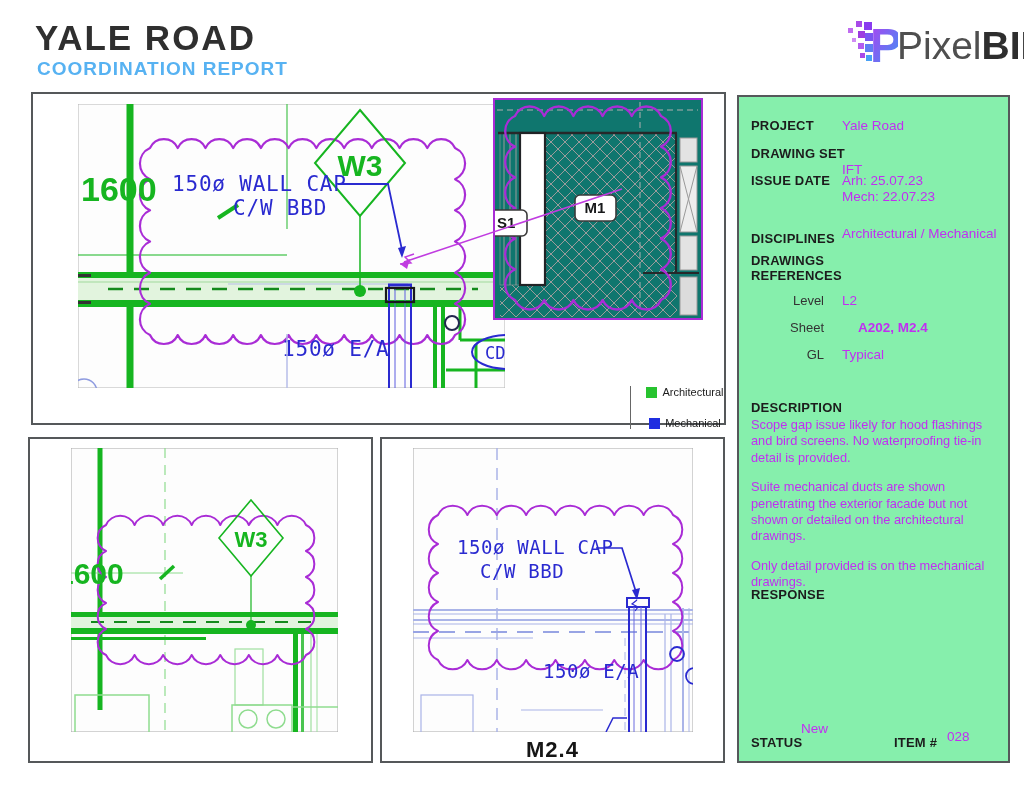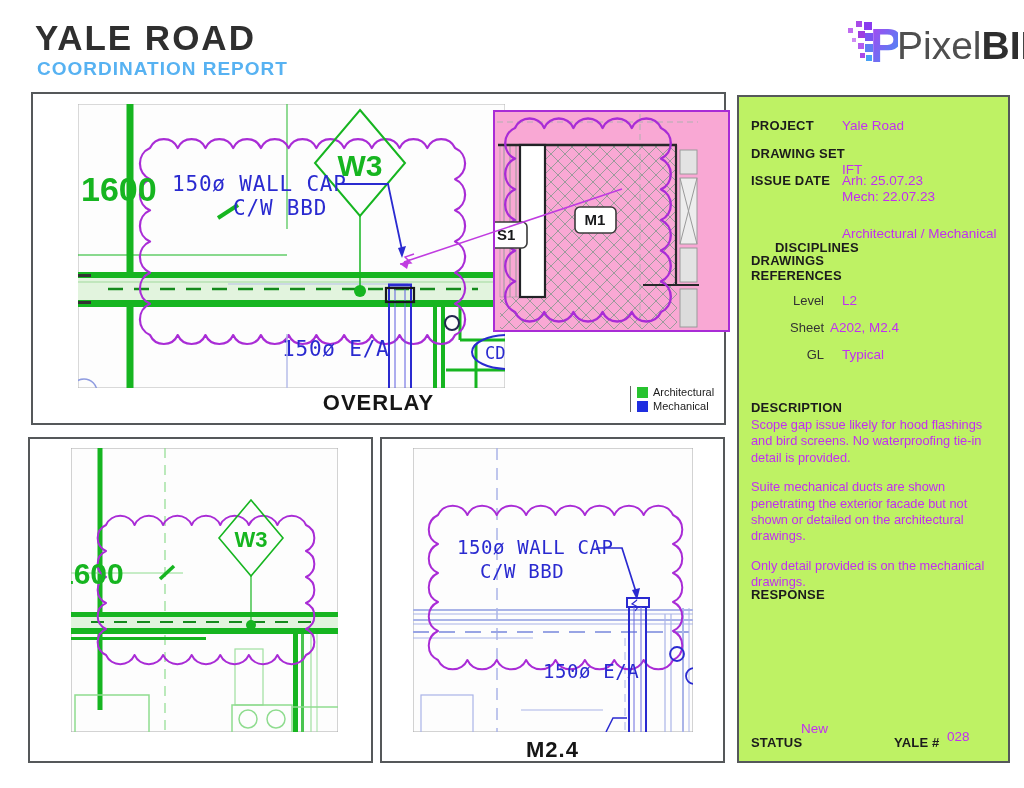--- a/index.html
+++ b/index.html
@@ -8,29 +8,29 @@
   .abs{position:absolute;}
   
   #title{left:35px;top:18px;font-size:35px;font-weight:700;letter-spacing:2px;color:#2f2f2f;}
   #subtitle{left:37px;top:58px;font-size:19px;font-weight:700;letter-spacing:1px;color:#57b2f2;}
   
   .panel{position:absolute;border:2px solid #55585a;background:#ffffff;box-sizing:border-box;}
   #overlay-panel{left:31px;top:92px;width:695px;height:333px;}
   #a204-panel{left:28px;top:437px;width:345px;height:326px;}
   #m24-panel{left:380px;top:437px;width:345px;height:326px;}
   #sidebar{left:737px;top:95px;width:273px;height:668px;border:2px solid #55585a;position:absolute;
-           background:#bef264;box-sizing:border-box;}
+           background:#86efac;box-sizing:border-box;}
   .panel-label{position:absolute;left:0;right:0;text-align:center;font-weight:700;color:#161616;
                font-size:22px;letter-spacing:1px;}
   svg{overflow:hidden;display:block;}
   .cad-blue{font-family:"DejaVu Sans Mono",monospace;fill:#2a2ad0;}
   .cad-green{font-family:"Liberation Sans",sans-serif;font-weight:700;fill:#16b520;}
   
   #legend{left:597px;top:292px;width:96px;border-left:1.5px solid #666;padding-left:6px;
-          display:flex;flex-direction:column;gap:2px;}
+          display:flex;flex-direction:column;gap:19px;align-items:center;}
   .legend-row{display:flex;align-items:center;gap:5px;font-size:11px;color:#1c1c1c;}
   
   .sb-label{position:absolute;font-size:13px;font-weight:700;color:#1c1c1c;letter-spacing:0.2px;}
   .sb-value{position:absolute;font-size:13.5px;color:#c12ef2;}
   .sb-ref-label{position:absolute;font-size:13px;color:#333;width:73px;text-align:right;left:12px;}
   .sb-para{font-size:12.8px;color:#c12ef2;line-height:1.28;margin:0 0 13px 0;}
   
   #logo{left:840px;top:12px;width:175px;height:60px;}
   #logo-text{position:absolute;left:57px;top:12px;font-size:39px;color:#4f4f4f;}
   #logo-text b{color:#2e2e2e;font-weight:700;}
@@ -120,22 +120,22 @@
 
       <text x="204" y="252" class="cad-blue" font-size="21" letter-spacing="0.8">150ø E/A</text>
 
       <circle cx="374" cy="219" r="7" fill="none" stroke="#23264f" stroke-width="2"></circle>
       <ellipse cx="430" cy="248" rx="36" ry="17" fill="none" stroke="#2a2ad0" stroke-width="2"></ellipse>
       <text x="407" y="255" class="cad-blue" font-size="17">CD-</text>
       <line x1="209" y1="230" x2="209" y2="284" stroke="#b6bde8" stroke-width="1.5"></line>
       <circle cx="6" cy="288" r="13" fill="none" stroke="#8f9ce0" stroke-width="1.5"></circle>
     </svg>
 
-    <div class="abs" style="left:460px;top:16px;width:237px;height:222px;border:2.5px solid #a92cd6;
-         box-sizing:border-box;background:#f9a8d4;z-index:2;">
+    <div class="abs" style="left:460px;top:4px;width:210px;height:222px;border:2.5px solid #a92cd6;
+         box-sizing:border-box;background:#0f766e;z-index:2;">
       <svg width="205" height="217">
         <defs>
           <pattern id="xh" width="14" height="14" patternUnits="userSpaceOnUse">
             <path d="M0,14 L14,0 M0,0 L14,14" stroke="#9b9b9b" stroke-width="1" fill="none"></path>
           </pattern>
           <pattern id="vs" width="6" height="6" patternUnits="userSpaceOnUse">
             <path d="M3,0 L3,6" stroke="#9a9a9a" stroke-width="1"></path>
           </pattern>
         </defs>
         <line x1="2" y1="10" x2="203" y2="10" stroke="#b0b0b0" stroke-width="1" stroke-dasharray="6,4"></line>
@@ -163,21 +163,20 @@
         <text x="2" y="128" font-size="15" font-weight="700" fill="#17181a" font-family="Liberation Sans, sans-serif">S1</text>
       </svg>
     </div>
 
     <svg class="abs" style="left:0;top:0;z-index:5;pointer-events:none;" width="695" height="333">
       <line x1="589" y1="95" x2="371" y2="168" stroke="#c03ce0" stroke-width="1.6"></line>
       <polyline points="381,160 372,163 378,169 367,170" fill="none" stroke="#c03ce0" stroke-width="1.4"></polyline>
       <polygon points="367,170 377,165 374,175" fill="#c03ce0"></polygon>
     </svg>
 
-    <div class="panel-label" style="top:296px;">OVERLAY</div>
     <div class="abs" id="legend">
       <div class="legend-row">
         <svg width="11" height="11">
           <rect width="11" height="11" fill="#27c32f"></rect>
         </svg>
         <span>Architectural</span>
       </div>
       <div class="legend-row">
         <svg width="11" height="11">
           <rect width="11" height="11" fill="#1f2ee0"></rect>
@@ -276,41 +275,41 @@
     <div class="sb-label" style="left:12px;top:21px;">PROJECT</div>
     <div class="sb-value" style="left:103px;top:21px;">Yale Road</div>
 
     <div class="sb-label" style="left:12px;top:49px;">DRAWING SET</div>
     <div class="sb-value" style="left:103px;top:49px;margin-top:16px;">IFT</div>
 
     <div class="sb-label" style="left:12px;top:76px;">ISSUE DATE</div>
     <div class="sb-value" style="left:103px;top:76px;">Arh: 25.07.23</div>
     <div class="sb-value" style="left:103px;top:92px;">Mech: 22.07.23</div>
 
-    <div class="sb-label" style="left:12px;top:143px;margin-left:24px;">DISCIPLINES</div>
+    <div class="sb-label" style="left:12px;top:134px;">DISCIPLINES</div>
     <div class="sb-value" style="left:103px;top:129px;">Architectural / Mechanical</div>
 
     <div class="sb-label" style="left:12px;top:156px;">DRAWINGS</div>
     <div class="sb-label" style="left:12px;top:171px;text-align:right;">REFERENCES</div>
 
     <div class="sb-ref-label" style="top:196px;">Level</div>
     <div class="sb-value" style="left:103px;top:196px;">L2</div>
     <div class="sb-ref-label" style="top:223px;">Sheet</div>
-    <div class="sb-value" style="left:91px;top:223px;">A202, M2.4</div>
+    <div class="sb-value" style="left:119px;top:223px;font-weight:bold;">A202, M2.4</div>
     <div class="sb-ref-label" style="top:250px;">GL</div>
     <div class="sb-value" style="left:103px;top:250px;">Typical</div>
 
     <div class="sb-label" style="left:12px;top:303px;">DESCRIPTION</div>
     <div class="abs" style="left:12px;top:320px;width:252px;">
       <p class="sb-para">Scope gap issue likely for hood flashings and bird screens. No waterproofing tie-in detail is provided.</p>
       <p class="sb-para">Suite mechanical ducts are shown penetrating the exterior facade but not shown or detailed on the architectural drawings.</p>
       <p class="sb-para">Only detail provided is on the mechanical drawings.</p>
     </div>
 
     <div class="sb-label" style="left:12px;top:490px;">RESPONSE</div>
 
     <div class="sb-label" style="left:12px;top:638px;">STATUS</div>
     <div class="sb-value" style="left:62px;top:624px;">New</div>
-    <div class="sb-label" style="left:155px;top:638px;">YALE #</div>
+    <div class="sb-label" style="left:155px;top:638px;">ITEM #</div>
     <div class="sb-value" style="left:208px;top:632px;">028</div>
   </div>
 
 </div>
 
 </body></html>

